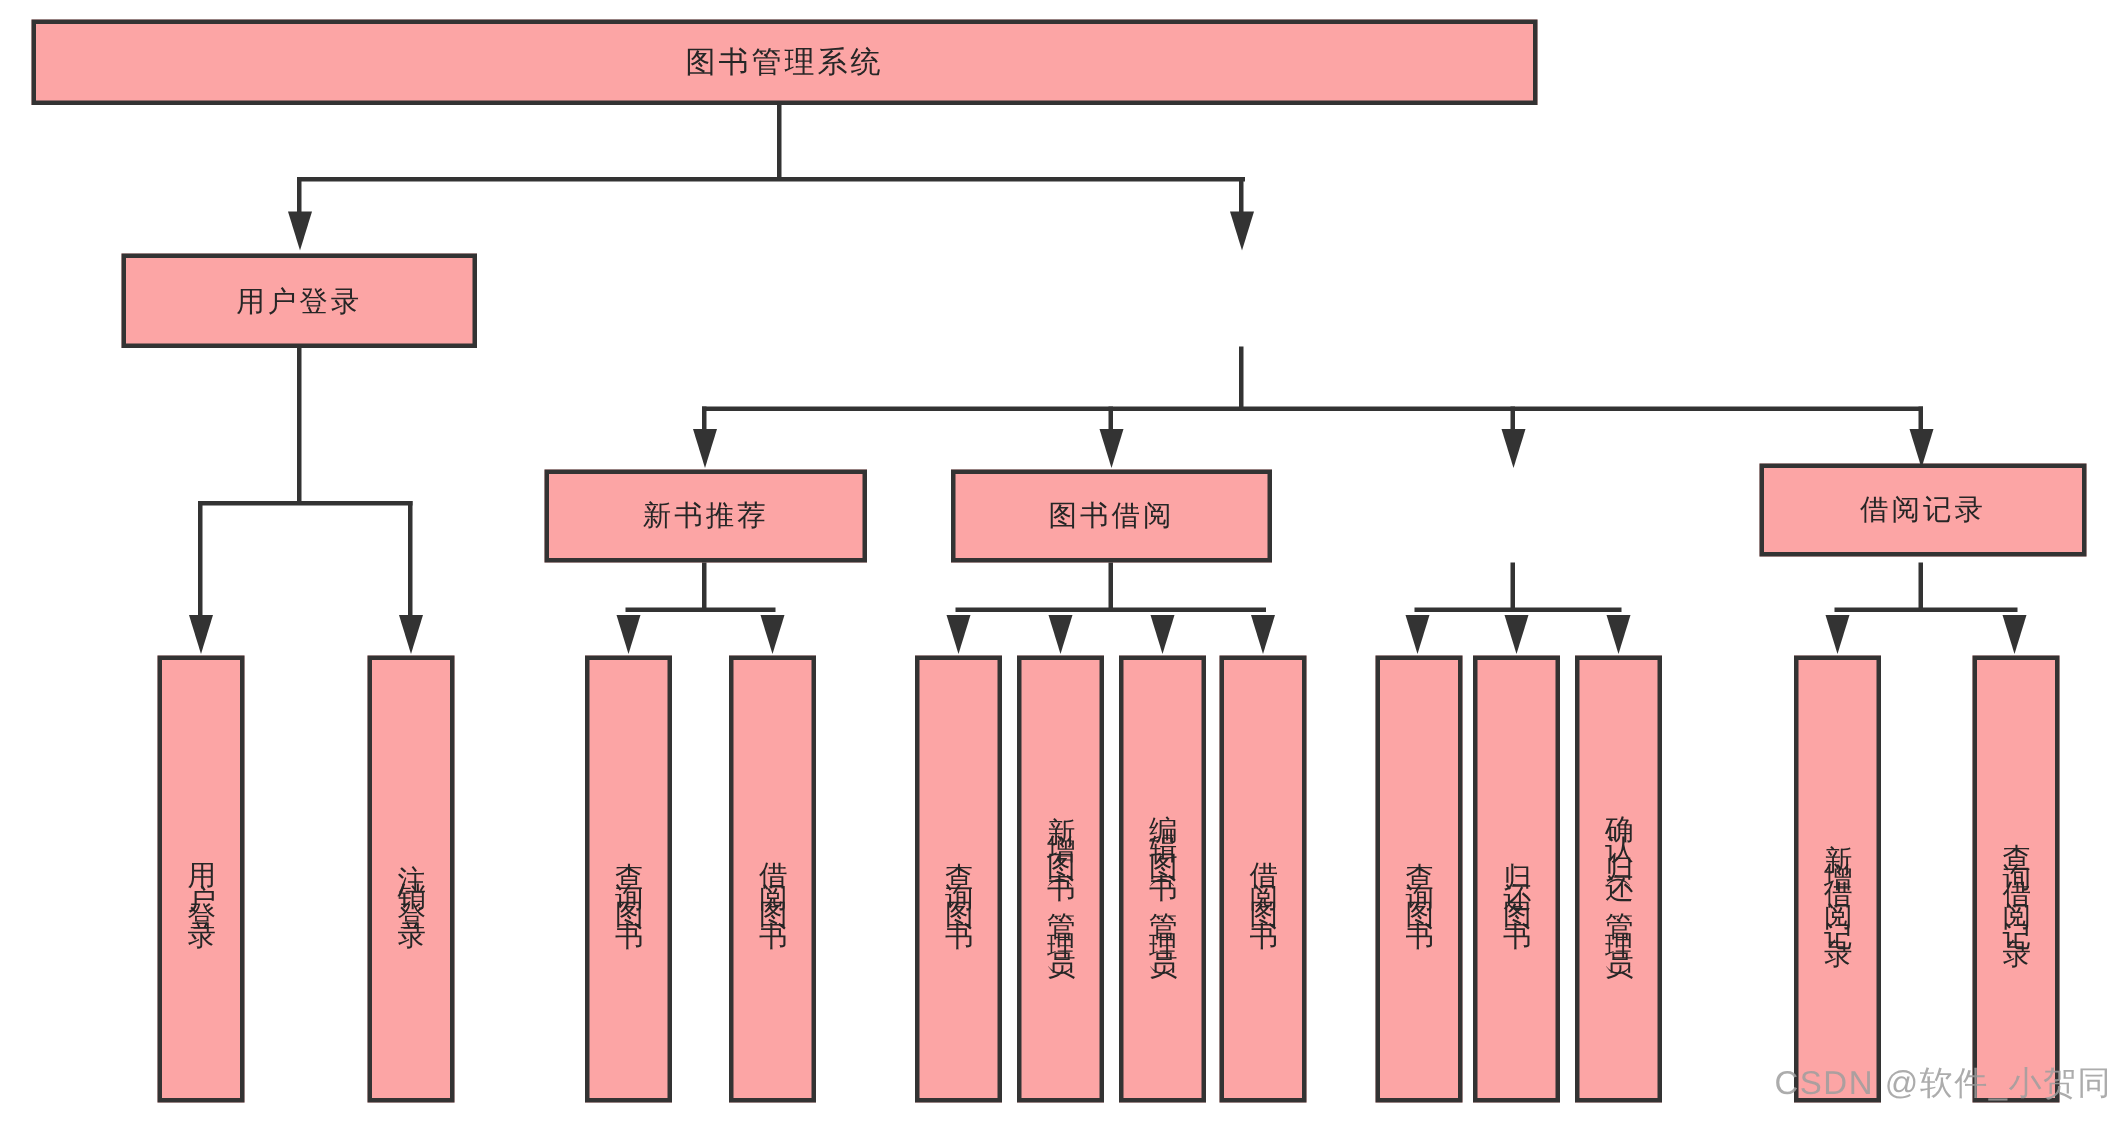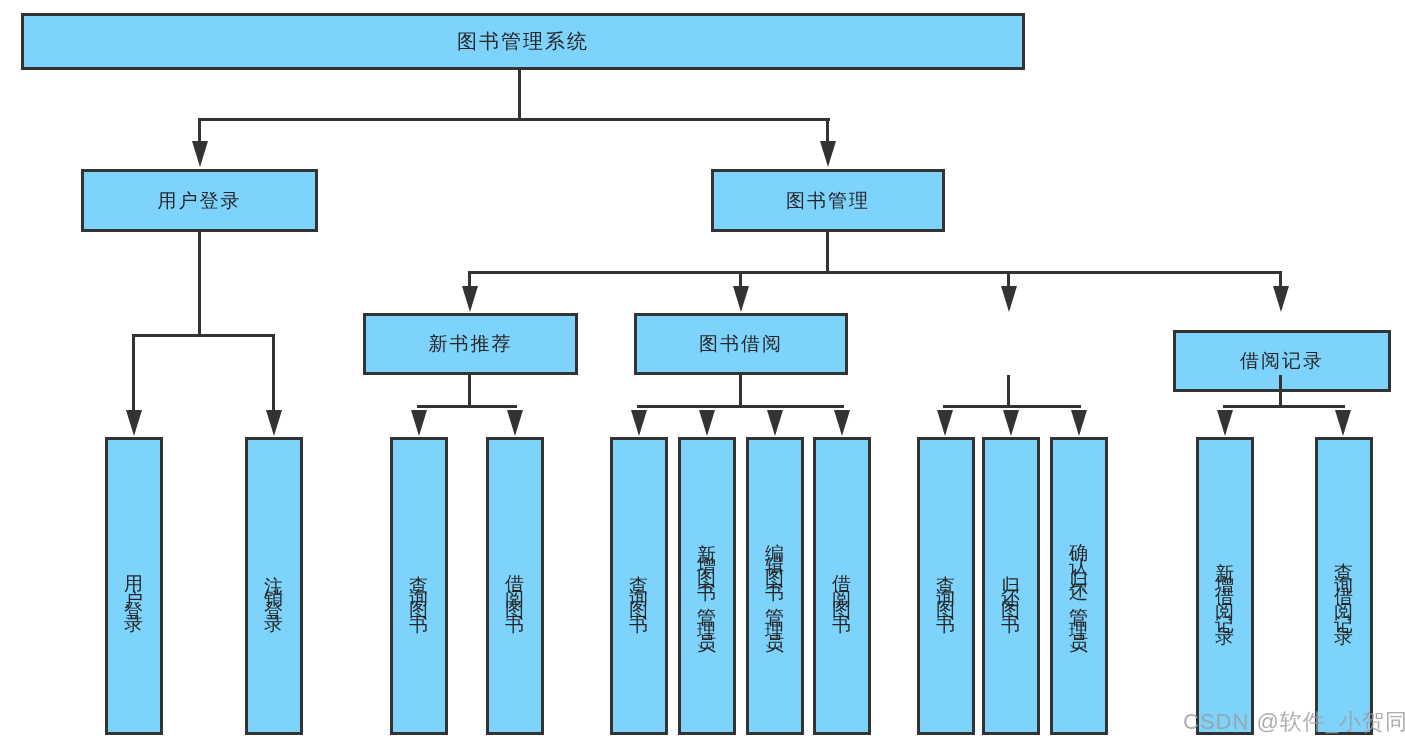--- a/index.html
+++ b/index.html
@@ -12,21 +12,21 @@
     position:relative;
     width:1405px;height:747px;
     background:var(--bg);
     font-family:"Liberation Sans", sans-serif;
     overflow:hidden;
   }
   .box{
     position:absolute;
     box-sizing:border-box;
     border:3px solid var(--ink);
-    background:#7dd3fc;
+    background:#fca5a5;
     display:flex;align-items:center;justify-content:center;
   }
   .box .lbl{
     color:var(--text);
     font-size:19px;
     letter-spacing:2px;
     white-space:nowrap;
   }
   .box.root .lbl{font-size:20px;}
   .box.leaf .lbl{
@@ -60,31 +60,28 @@
 
 <div class="canvas">
 
   <div class="box root" style="left:21px;top:13px;width:1004px;height:57px">
     <span class="lbl">图书管理系统</span>
   </div>
 
   <div class="box" style="left:81px;top:169px;width:237px;height:63px">
     <span class="lbl">用户登录</span>
   </div>
-  <div class="box" style="left:711px;top:169px;width:234px;height:63px">
-    <span class="lbl">图书管理</span>
-  </div>
 
   <div class="box" style="left:634px;top:313px;width:214px;height:62px">
     <span class="lbl">图书借阅</span>
   </div>
   <div class="box" style="left:363px;top:313px;width:215px;height:62px">
     <span class="lbl">新书推荐</span>
   </div>
-  <div class="box" style="left:1173px;top:330px;width:218px;height:62px">
+  <div class="box" style="left:1173px;top:309px;width:218px;height:62px">
     <span class="lbl">借阅记录</span>
   </div>
 
   <div class="box leaf" style="left:105px;top:437px;width:58px;height:298px">
     <span class="lbl">用户登录</span>
   </div>
   <div class="box leaf" style="left:245px;top:437px;width:58px;height:298px">
     <span class="lbl">注销登录</span>
   </div>
 

